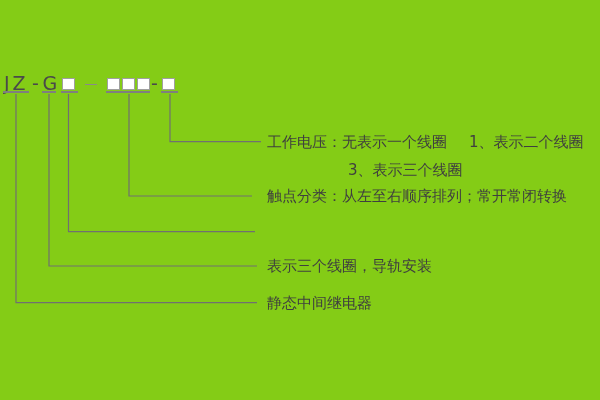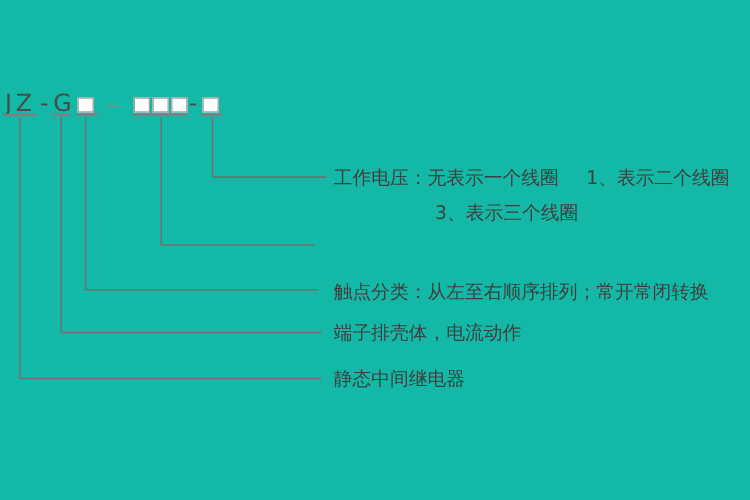--- a/index.html
+++ b/index.html
@@ -1,20 +1,20 @@
 <!DOCTYPE html>
 <html><head>
 <meta charset="utf-8">
 <style>
   html, body { margin: 0; padding: 0; background: #ffffff; }
   .canvas {
     position: relative;
     width: 600px;
     height: 400px;
-    background: #14b8a6;
+    background: #84cc16;
     overflow: hidden;
     font-family: "DejaVu Sans", "Liberation Sans", sans-serif;
   }
   
   .seg {
     position: absolute;
     top: 73px;
     height: 20px;
     line-height: 20px;
     font-size: 19px;
@@ -61,21 +61,21 @@
     position: absolute;
     display: flex;
     align-items: center;
     white-space: nowrap;
     font-size: 15px;
     line-height: 18px;
     color: #3f3f3f;
   }
   .row-wv1 { left: 267px; top: 133px; gap: 22px; }
   .row-wv2 { left: 348px; top: 161px; gap: 21px; }
-  .row-contact { left: 267px; top: 187px; margin-top: 37px; }
+  .row-contact { left: 267px; top: 187px; }
   .row-function { left: 267px; top: 223px; }
   .row-housing { left: 267px; top: 257px; }
   .row-product { left: 267px; top: 294px; text-align: center; }
 </style>
 </head>
 <body>
 
 <div class="canvas">
 
   <div>
@@ -118,20 +118,20 @@
   <div class="label-row row-wv2">
     <span>3、表示三个线圈</span>
   </div>
 
   <div class="label-row row-contact">
     <span>触点分类：从左至右顺序排列；常开常闭转换</span>
   </div>
 
 
   <div class="label-row row-housing">
-    <span>端子排壳体，电流动作</span>
+    <span>表示三个线圈，导轨安装</span>
   </div>
 
   <div class="label-row row-product">
     <span>静态中间继电器</span>
   </div>
 
 </div>
 
 </body></html>

